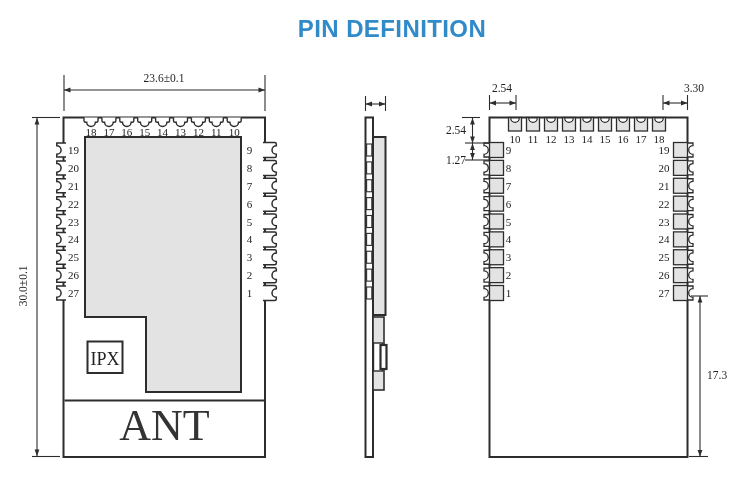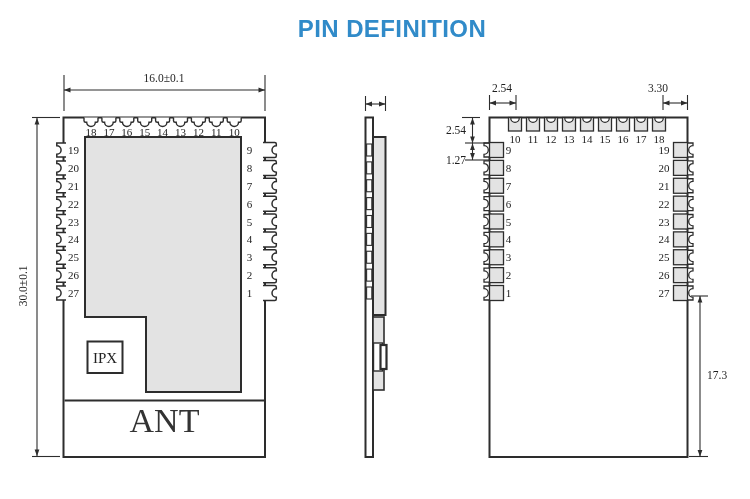--- a/index.html
+++ b/index.html
@@ -4,22 +4,22 @@
 <style>
   html,body{margin:0;padding:0;background:#fff;}
   .canvas{position:relative;width:750px;height:499px;background:#ffffff;overflow:hidden;
           font-family:"Liberation Serif","DejaVu Serif",serif;}
   .title{position:absolute;left:0;top:15px;width:750px;text-align:center;
          font-family:"Liberation Sans","DejaVu Sans",sans-serif;font-weight:bold;
          font-size:24px;letter-spacing:0.4px;}
   .dim{position:absolute;font-size:11.5px;color:#1e1e1e;white-space:nowrap;line-height:1.2;}
   .c{text-align:center;} .r{text-align:right;} .l{text-align:left;}
   .rot{transform:rotate(-90deg);transform-origin:center center;}
-  .ipx{font-size:15px;color:#222;}
-  .ant{font-size:34px;color:#333;line-height:1;}
+  .ipx{font-size:18px;color:#222;}
+  .ant{font-size:44px;color:#333;line-height:1;}
   svg{position:absolute;left:0;top:0;}
 </style>
 </head>
 <body>
 
 <div class="canvas">
 
   <svg width="750" height="499" viewBox="0 0 750 499">
 
     <g>
@@ -237,24 +237,24 @@
         <line x1="691" y1="296" x2="708" y2="296" stroke="#2d2d2d" stroke-width="1.1"></line>
         <line x1="689" y1="456.5" x2="708" y2="456.5" stroke="#2d2d2d" stroke-width="1.1"></line>
         <line x1="700" y1="296" x2="700" y2="456.5" stroke="#2d2d2d" stroke-width="1.1"></line>
         <polygon points="700,296 697.6,302.5 702.4,302.5" fill="#2d2d2d"></polygon>
         <polygon points="700,456.5 697.6,450 702.4,450" fill="#2d2d2d"></polygon>
       </g>
   </svg>
 
   <div class="title" style="color: rgb(49, 139, 201); padding-left: 17px;">PIN DEFINITION</div>
 
-  <div class="dim c" style="left:104px;top:72px;width:120px;">16.0±0.1</div>
+  <div class="dim c" style="left:104px;top:72px;width:120px;">23.6±0.1</div>
   <div class="dim c rot" style="left:-36px;top:279px;width:120px;">30.0±0.1</div>
   <div class="dim c" style="left:472px;top:82px;width:60px;">2.54</div>
-  <div class="dim c" style="left:628px;top:82px;width:60px;">3.30</div>
+  <div class="dim c" style="left:664px;top:82px;width:60px;">3.30</div>
   <div class="dim r" style="left:406px;top:124px;width:60px;">2.54</div>
   <div class="dim r" style="left:406px;top:154px;width:60px;">1.27</div>
   <div class="dim l" style="left:707px;top:369px;width:45px;">17.3</div>
 
   <div class="dim ipx c" style="left:87px;top:349px;width:36px;">IPX</div>
   <div class="dim ant c" style="left:64px;top:404px;width:201px;">ANT</div>
 
 </div>
 
 </body></html>

